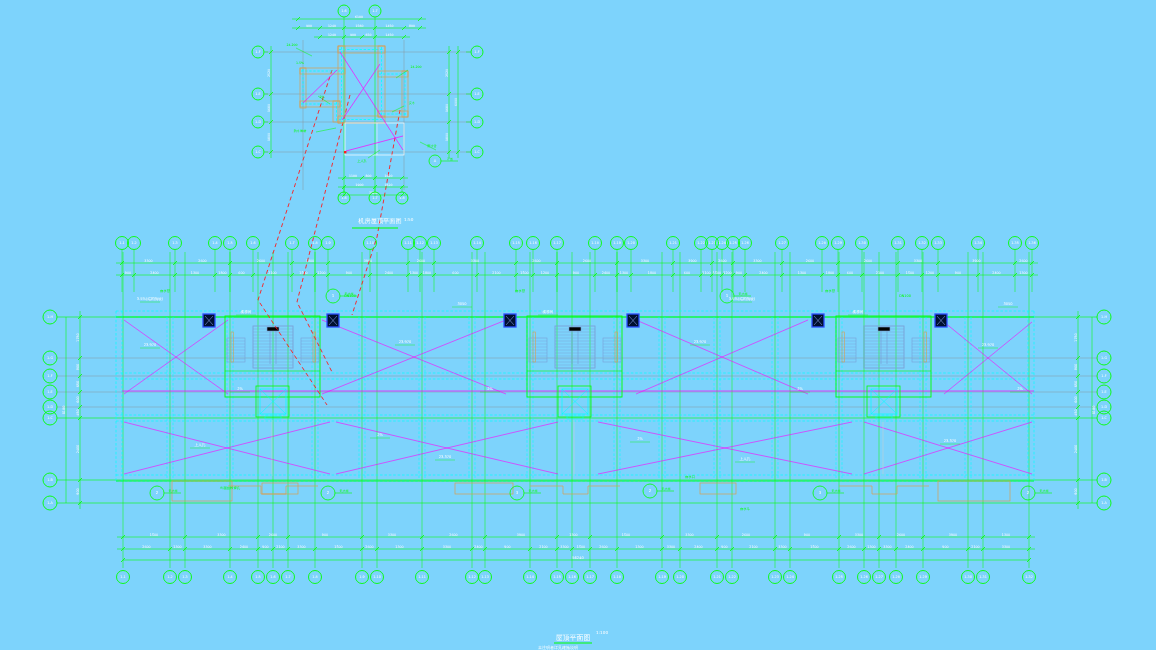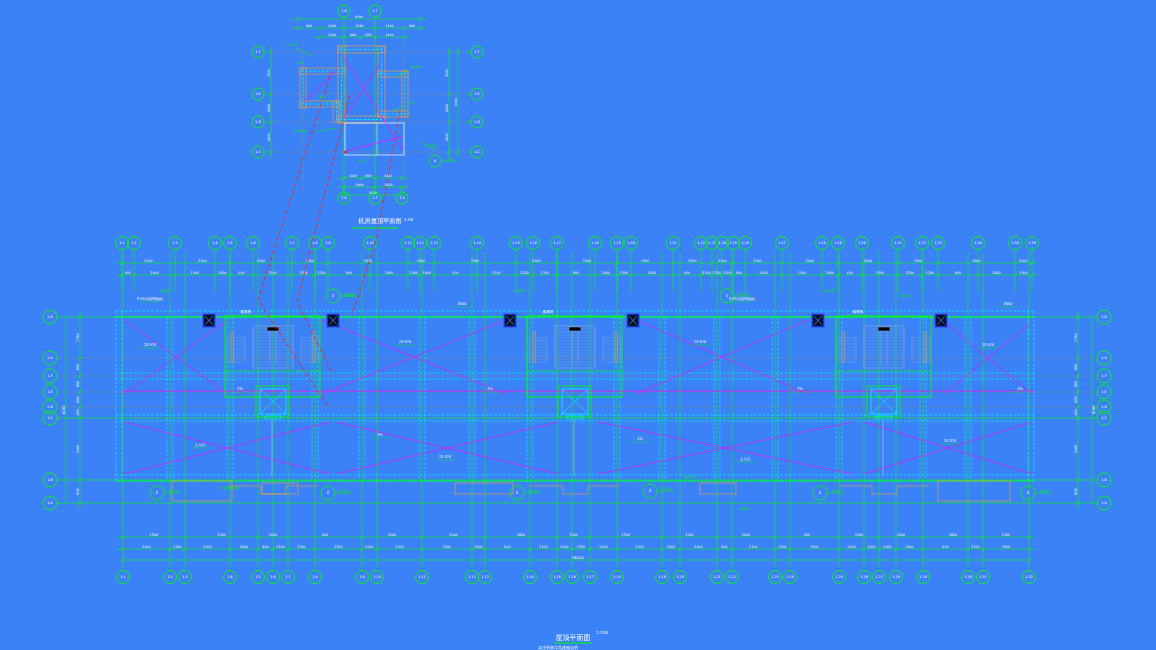--- a/index.html
+++ b/index.html
@@ -1,16 +1,16 @@
 <!DOCTYPE html>
 <html><head>
 <meta charset="utf-8">
 <style>
   html,body{margin:0;padding:0;background:#000;}
-  .stage{position:relative;width:1156px;height:650px;background:#3b82f6;overflow:hidden;
+  .stage{position:relative;width:1156px;height:650px;background:#7dd3fc;overflow:hidden;
          font-family:"DejaVu Sans",sans-serif;}
   svg{position:absolute;left:0;top:0;}
   text{font-family:"DejaVu Sans",sans-serif;}
 </style>
 </head>
 <body>
 
 <div class="stage">
   <svg id="cad" width="1156" height="650" viewBox="0 0 1156 650">
       <g>

